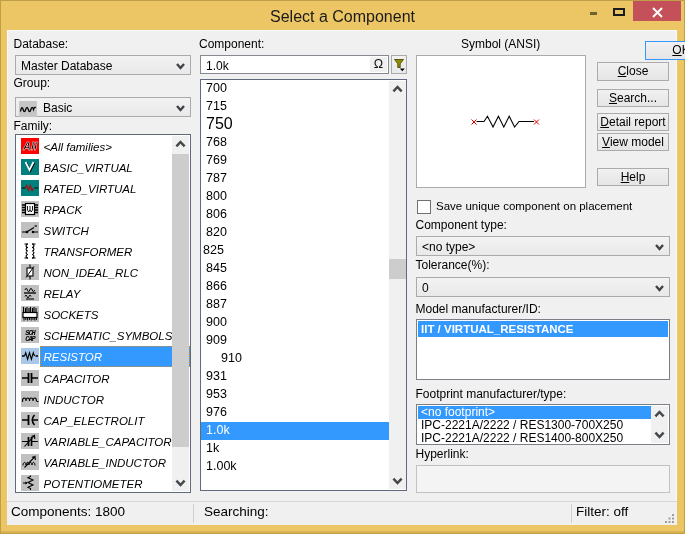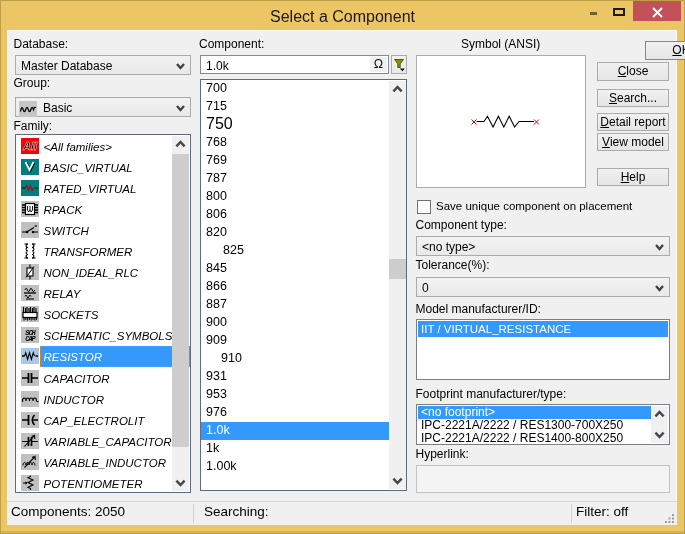--- a/index.html
+++ b/index.html
@@ -282,21 +282,21 @@
   <div class="listbox" id="complist" style="left:200px; top:79px; width:207px; height:412px; overflow:hidden;">
       <div style="height:18px; line-height:16.5px; padding-left:5px; font-size:12.5px;">700</div>
       <div style="height:18px; line-height:16.5px; padding-left:5px; font-size:12.5px;">715</div>
       <div style="height:18px; line-height:16.5px; padding-left:5px; font-size:16px;">750</div>
       <div style="height:18px; line-height:16.5px; padding-left:5px; font-size:12.5px;">768</div>
       <div style="height:18px; line-height:16.5px; padding-left:5px; font-size:12.5px;">769</div>
       <div style="height:18px; line-height:16.5px; padding-left:5px; font-size:12.5px;">787</div>
       <div style="height:18px; line-height:16.5px; padding-left:5px; font-size:12.5px;">800</div>
       <div style="height:18px; line-height:16.5px; padding-left:5px; font-size:12.5px;">806</div>
       <div style="height:18px; line-height:16.5px; padding-left:5px; font-size:12.5px;">820</div>
-      <div style="height:18px; line-height:16.5px; padding-left:22px; font-size:12.5px;">825</div>
+      <div style="height:18px; line-height:16.5px; padding-left:2px; font-size:12.5px;">825</div>
       <div style="height:18px; line-height:16.5px; padding-left:5px; font-size:12.5px;">845</div>
       <div style="height:18px; line-height:16.5px; padding-left:5px; font-size:12.5px;">866</div>
       <div style="height:18px; line-height:16.5px; padding-left:5px; font-size:12.5px;">887</div>
       <div style="height:18px; line-height:16.5px; padding-left:5px; font-size:12.5px;">900</div>
       <div style="height:18px; line-height:16.5px; padding-left:5px; font-size:12.5px;">909</div>
       <div style="height:18px; line-height:16.5px; padding-left:20px; font-size:12.5px;">910</div>
       <div style="height:18px; line-height:16.5px; padding-left:5px; font-size:12.5px;">931</div>
       <div style="height:18px; line-height:16.5px; padding-left:5px; font-size:12.5px;">953</div>
       <div style="height:18px; line-height:16.5px; padding-left:5px; font-size:12.5px;">976</div>
       <div style="height:18px; line-height:16.5px; padding-left:5px; font-size:12.5px;background:#3399ff;color:#fff;">1.0k</div>
@@ -335,21 +335,21 @@
   </div>
   <div class="lbl" style="left:415.5px; top:258.5px;">Tolerance(%):</div>
   <div class="combo" style="left:416px; top:277px; width:254px;">
     <div class="txt">0</div>
       <svg class="chev" width="11" height="9" viewBox="0 0 11 9">
         <path d="M2 2 L5.5 6 L9 2" stroke="#3f4347" stroke-width="2.4" fill="none"></path>
       </svg>
   </div>
   <div class="lbl" style="left:415.5px; top:302.5px;">Model manufacturer/ID:</div>
   <div class="listbox" style="left:416px; top:319px; width:254px; height:61px; border-color:#7b8087; padding:1px;">
-    <div class="sel" style="height:16px; padding-left:3px; line-height:16px; font-size:11.5px;">IIT / VIRTUAL_RESISTANCE</div>
+    <div class="sel" style="height:16px; padding-left:3px; line-height:16px; font-size:11.5px;font-weight:bold;">IIT / VIRTUAL_RESISTANCE</div>
   </div>
   <div class="lbl" style="left:415.5px; top:388px;">Footprint manufacturer/type:</div>
   <div class="listbox" style="left:416px; top:404px; width:254px; height:41px; font-size:12px; border-color:#7b8087; padding:1px;">
     <div class="sel" style="height:13px; padding-left:3px; line-height:13px;">&lt;no footprint&gt;</div>
     <div style="height:13px; padding-left:3px; line-height:13px; white-space:pre;">IPC-2221A/2222 / RES1300-700X250</div>
     <div style="height:13px; padding-left:3px; line-height:13px; white-space:pre;">IPC-2221A/2222 / RES1400-800X250</div>
     <div class="sb" style="right:1px;">
       <div class="up">
           <svg width="17" height="17" viewBox="0 0 17 17">
             <path d="M4.4 10.3 L8.5 6 L12.6 10.3" stroke="#44474c" stroke-width="2.5" fill="none"></path>
@@ -366,21 +366,21 @@
   <div style="position:absolute; left:416px; top:465px; width:254px; height:28px; background:#f4f4f4; border:1px solid #c2c2c2;"></div>
 
   <div class="btn" id="ok" style="top:41px;"><u>O</u>K</div>
   <div class="btn" style="top:62px;"><u>C</u>lose</div>
   <div class="btn" style="top:89px; height:18px;"><u>S</u>earch...</div>
   <div class="btn" style="top:113px; height:18px;"><u>D</u>etail report</div>
   <div class="btn" style="top:133px; height:18px;"><u>V</u>iew model</div>
   <div class="btn" style="top:168px; height:18px;"><u>H</u>elp</div>
 
   <div style="position:absolute; left:7px; top:501px; width:670px; height:24px; background:#f0f0f0; border-top:1px solid #d7d7d7;">
-    <div style="position:absolute; left:4px; top:3px; font-size:13.5px; line-height:14px;">Components: 2050</div>
+    <div style="position:absolute; left:4px; top:3px; font-size:13.5px; line-height:14px;">Components: 1800</div>
     <div style="position:absolute; left:197px; top:3px; font-size:13.5px; line-height:14px;">Searching:</div>
     <div style="position:absolute; left:569px; top:3px; font-size:13.5px; line-height:14px;">Filter: off</div>
     <div style="position:absolute; left:186px; top:2px; bottom:2px; width:1px; background:#d0d0d0;"></div>
     <div style="position:absolute; left:564px; top:2px; bottom:2px; width:1px; background:#d0d0d0;"></div>
     <svg style="position:absolute; right:2px; bottom:2px;" width="10" height="10" viewBox="0 0 10 10">
       <g fill="#9d9d9d">
           <rect x="7" y="1" width="2" height="2"></rect>
           <rect x="7" y="4.5" width="2" height="2"></rect>
           <rect x="7" y="8" width="2" height="2"></rect>
           <rect x="3.5" y="4.5" width="2" height="2"></rect>

